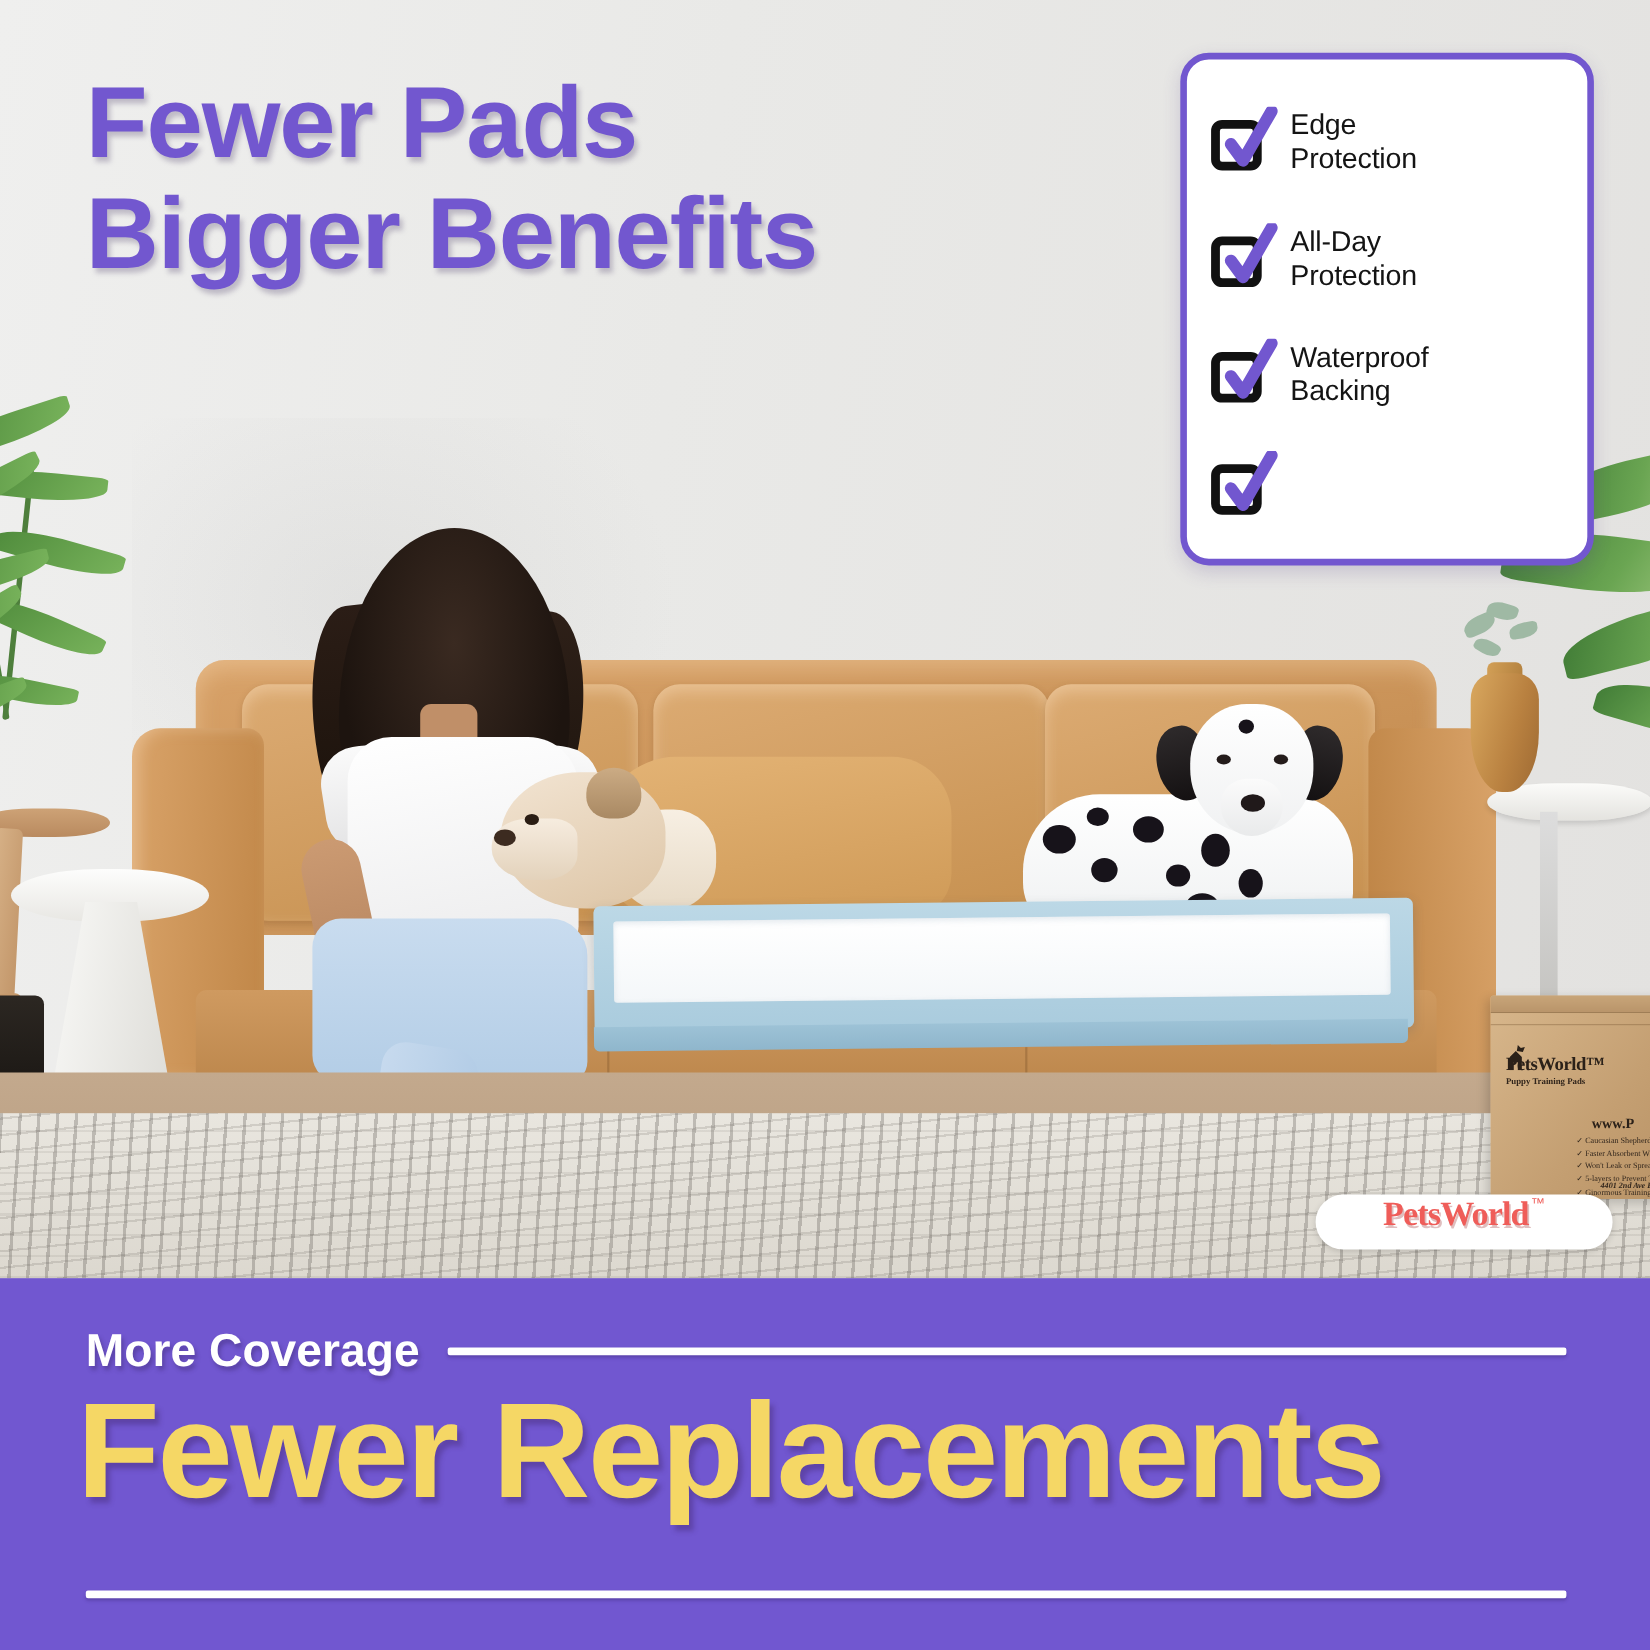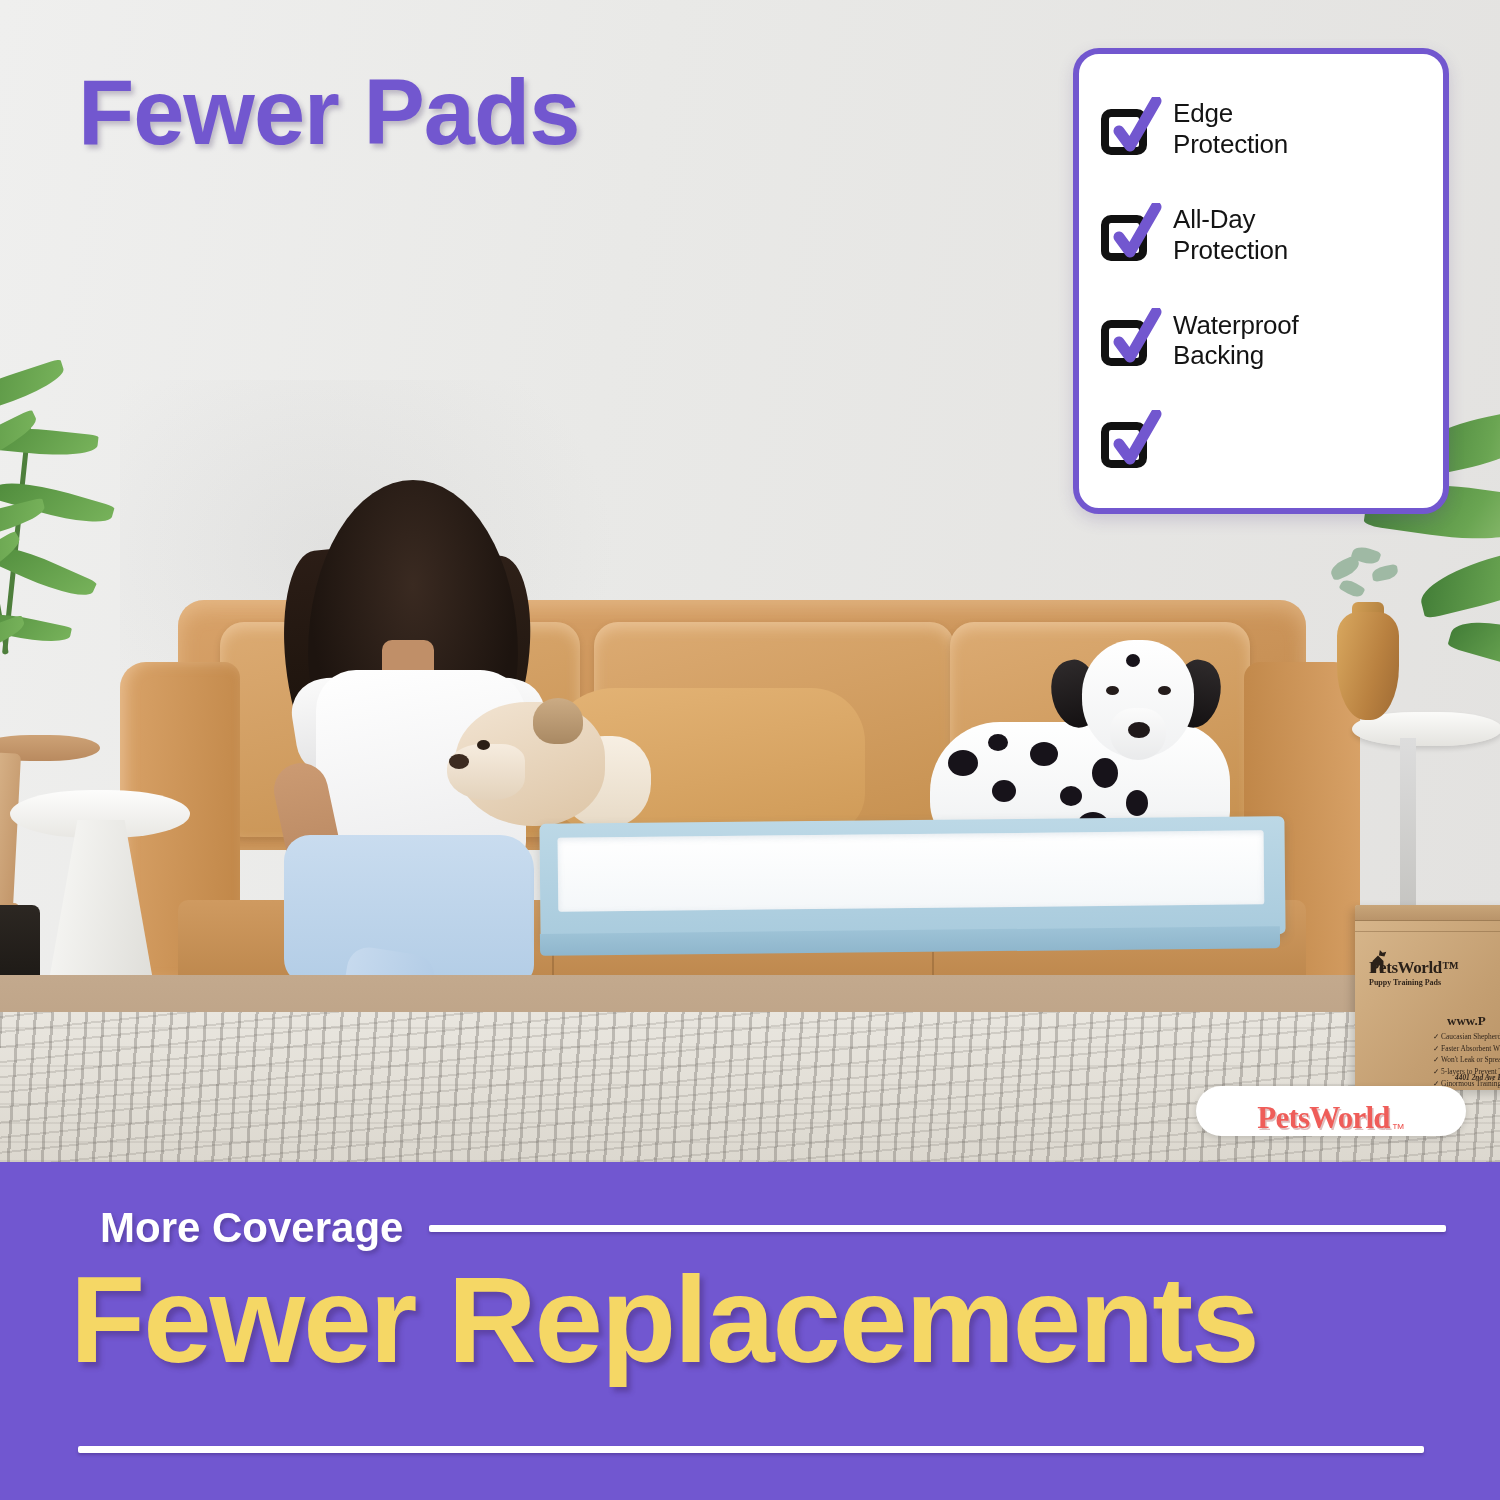--- a/index.html
+++ b/index.html
@@ -230,32 +230,32 @@
          justify-content:space-around; }
   .feat{ display:flex; align-items:center; gap:20px; }
   .cbox{ position:relative; width:52px; height:52px; flex:none; }
   .cbox .sq{ position:absolute; left:0; top:6px; width:46px; height:46px;
              border:8px solid #111; border-radius:10px; box-sizing:border-box; }
   .cbox svg{ position:absolute; left:6px; top:-6px; width:56px; height:62px; }
   .featTxt{ font-size:26px; color:#141414; line-height:1.17; letter-spacing:-.2px; }
 
   
   .logoPill{ position:absolute; left:1196px; top:1086px; width:270px; height:50px; z-index:22;
-             background:#fff; border-radius:26px; display:flex; align-items:flex-end;
+             background:#fff; border-radius:26px; display:flex; align-items:flex-start;
              justify-content:center; box-shadow:0 2px 6px rgba(0,0,0,.15); }
   .logoTxt{ font-family:"Liberation Serif", serif; font-weight:bold; font-size:31px;
             color:#ef5d59; letter-spacing:-.8px;
             text-shadow:1.5px 2px 0 rgba(150,40,40,.30); }
   .tm{ font-size:13px; vertical-align:super; color:#ef5d59; margin-left:2px; }
 
   
   .banner{ position:absolute; left:0; top:1162px; width:1500px; height:338px;
            background:#7157d0; z-index:30; }
   .bRow{ position:absolute; left:78px; top:42px; width:1346px;
-         display:flex; align-items:center; gap:26px;margin-left:22px; }
+         display:flex; align-items:center; gap:26px; }
   .bSmall{ font-size:42px; font-weight:bold; color:#fff; white-space:nowrap;
            text-shadow:2px 3px 4px rgba(60,40,110,.45); }
   .bRule{ flex:1; height:7px; background:#fff; border-radius:2px;
           box-shadow:0 2px 3px rgba(50,30,100,.35); }
   .bBig{ position:absolute; left:70px; top:96px; width:1370px;
          font-size:123px; font-weight:bold; color:#f5d765; line-height:1;
          letter-spacing:-2px; white-space:nowrap;
          text-shadow:4px 5px 5px rgba(70,45,120,.45); }
   .bRuleBottom{ position:absolute; left:78px; top:284px; width:1346px; height:7px;
                 background:#fff; border-radius:2px; box-shadow:0 2px 3px rgba(50,30,100,.35); }
@@ -400,20 +400,21 @@
       <div>✓ Won't Leak or Spread</div>
       <div>✓ 5-layers to Prevent Tr</div>
       <div>✓ Ginormous Training D</div>
     </div>
     <div class="boxAddr">4401 2nd Ave Bro</div>
   </div>
 </div>
 
 <div class="headline">
   <div class="hl">Fewer Pads</div>
+  <div class="hl">Bigger Benefits</div>
 </div>
 
 <div class="card">
 
   <div class="feat">
     <div class="cbox">
       <div class="sq"></div>
       <svg viewBox="0 0 56 62">
           <path d="M12 34 L23 49 L49 4" stroke="#7257cf" stroke-width="11" fill="none" stroke-linecap="round" stroke-linejoin="round"></path>
         </svg>

